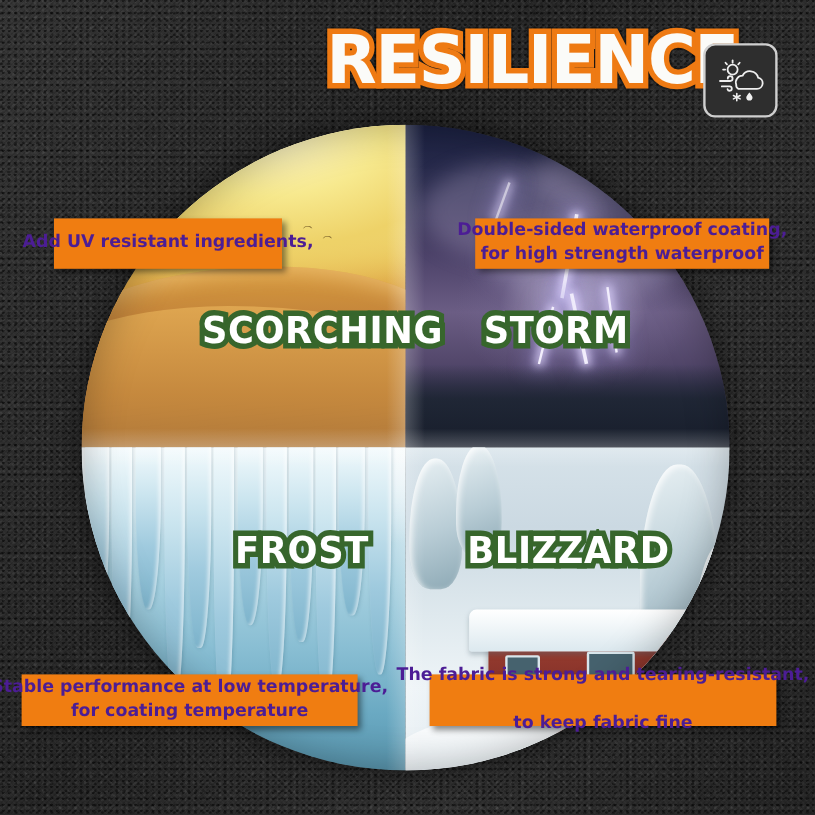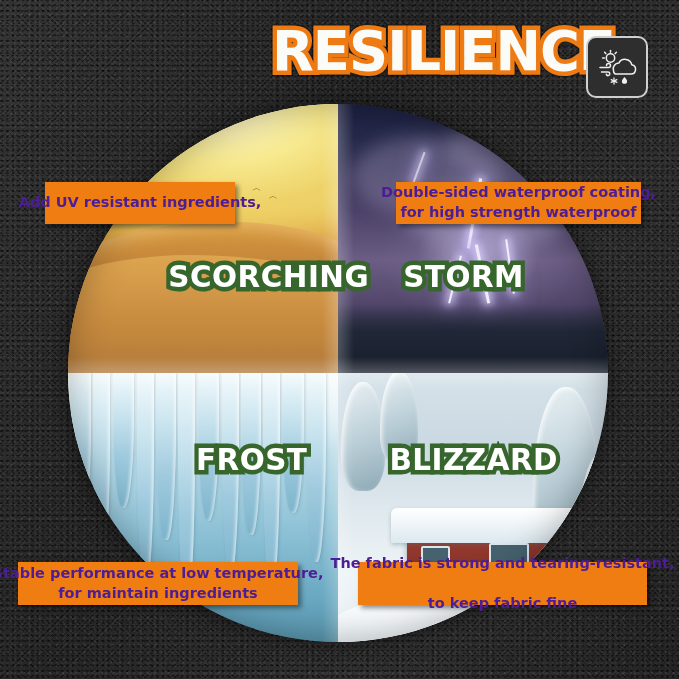--- a/index.html
+++ b/index.html
@@ -381,21 +381,21 @@
     <span>Add UV resistant ingredients,</span>
   </div>
 
   <div class="cap cap-tr">
     <span>Double-sided waterproof coating,</span>
     <span>for high strength waterproof</span>
   </div>
 
   <div class="cap cap-bl">
     <span>Stable performance at low temperature,</span>
-    <span>for maintain ingredients</span>
+    <span>for coating temperature</span>
   </div>
 
   <div class="cap cap-br">
     <span>The fabric is strong and tearing-resistant,</span>
     <span>to keep fabric fine</span>
   </div>
 
 </div>
 
 </body></html>

